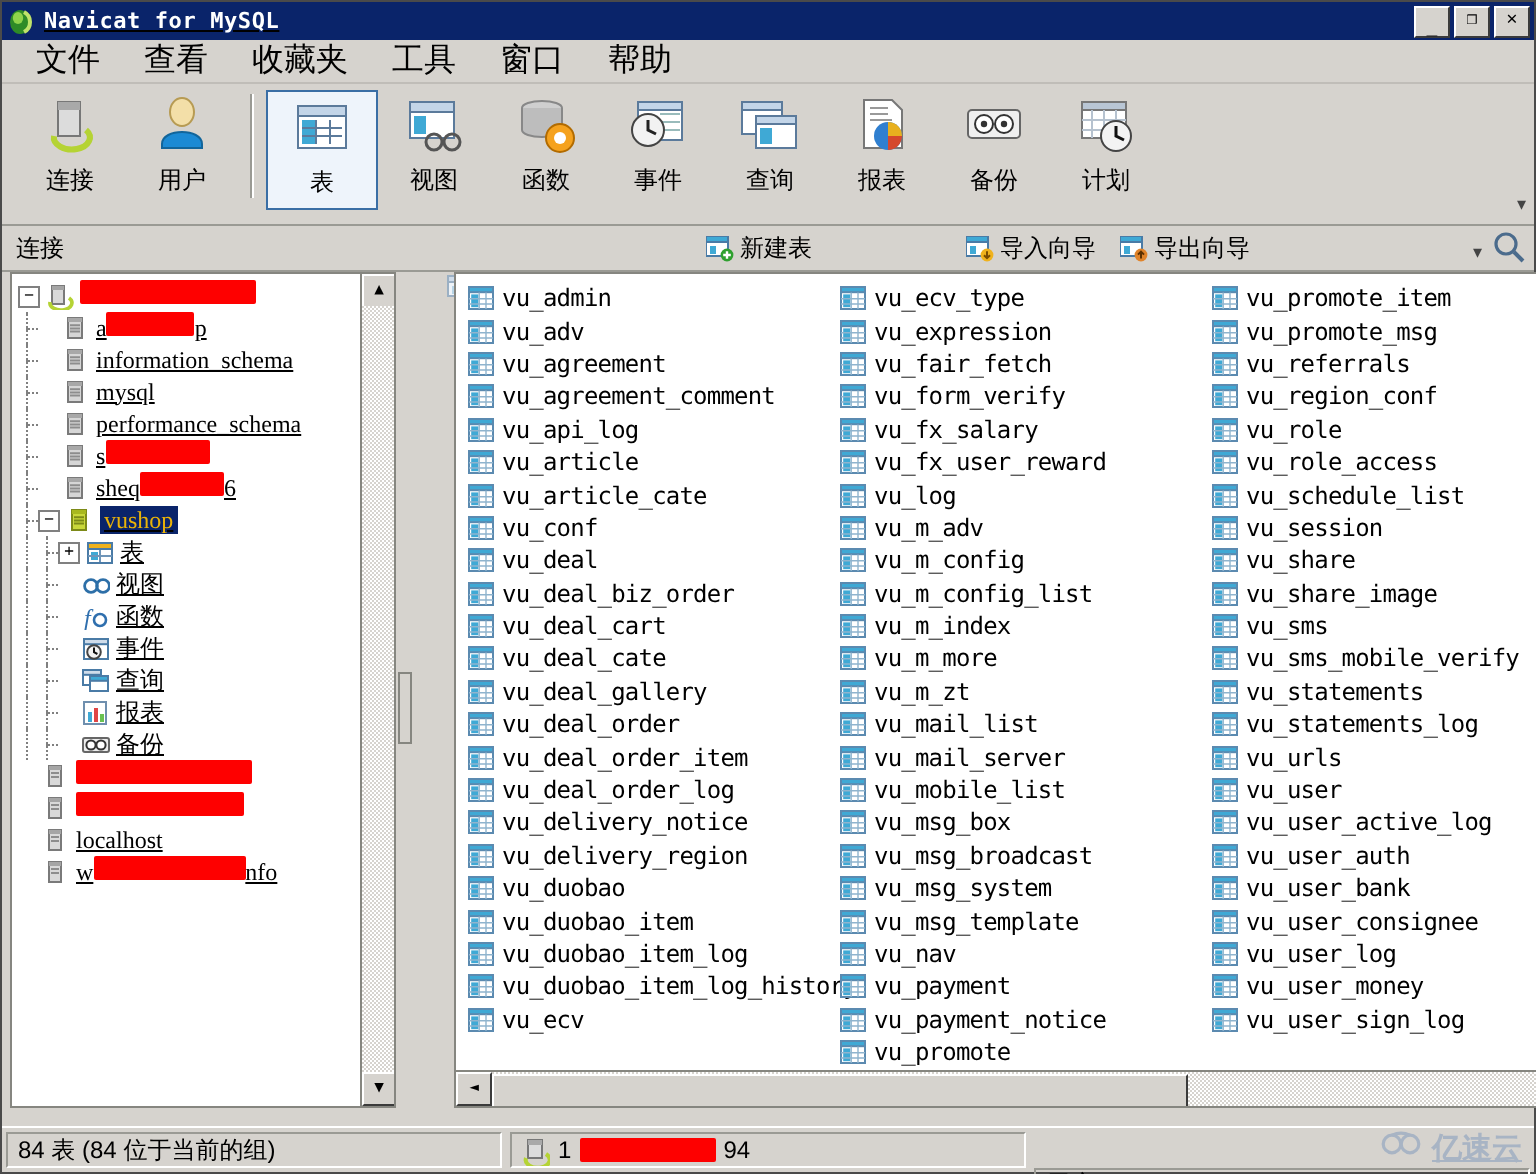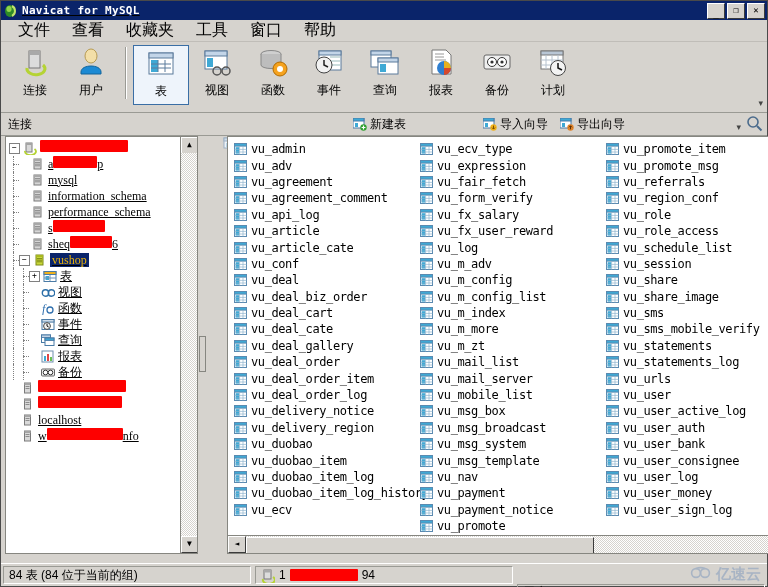--- a/index.html
+++ b/index.html
@@ -135,21 +135,21 @@
              background:#d6d3ce;display:flex;align-items:center;
              border-top:1px solid #fff;}
   .spanel{height:18px;margin:1px 2px;border:1px solid #9a9a94;
           border-right-color:#fff;border-bottom-color:#fff;
           display:flex;align-items:center;padding:0 5px;font-size:12px;
           box-sizing:border-box;white-space:nowrap;}
   .sp1{width:248px;}
   .sp2{width:258px;gap:4px;}
   .sp3{flex:1;gap:4px;margin-top:36px;}
   .watermark{position:absolute;right:6px;bottom:2px;display:flex;align-items:center;
-             gap:4px;color:#a8b4c4;font-size:15px;font-weight:bold;}
+             gap:4px;color:#a8b4c4;font-size:15px;font-weight:bold;text-decoration:underline;}
 </style>
 </head>
 <body>
 
 <div class="app">
 
   <div class="titlebar">
     <span class="tb-icon">
       <svg width="14" height="14" viewBox="0 0 14 14">
         <ellipse cx="6" cy="7" rx="5" ry="6" fill="#2e8b27"></ellipse>
@@ -425,31 +425,31 @@
               <span class="tlabel">a<span class="redact" style="width: 44px;"></span>p</span>
             </div>
             <div class="trow">
               <span class="dotline elbow"></span>
               <span style="width: 12px; flex: 0 0 auto;"></span>
               <span class="ticon"><svg width="14" height="13" viewBox="0 0 14 13">
                   <rect x="3" y="1" width="7" height="10" fill="#d6d6d6" stroke="#7a7a7a"></rect>
                   <rect x="3" y="1" width="7" height="2" fill="#a8a8a8"></rect>
                   <path d="M4 4.6 h5 M4 6.2 h5 M4 7.8 h5" stroke="#8d8d8d"></path>
                 </svg></span>
-              <span class="tlabel">mysql</span>
+              <span class="tlabel">information_schema</span>
             </div>
             <div class="trow">
               <span class="dotline elbow"></span>
               <span style="width: 12px; flex: 0 0 auto;"></span>
               <span class="ticon"><svg width="14" height="13" viewBox="0 0 14 13">
                   <rect x="3" y="1" width="7" height="10" fill="#d6d6d6" stroke="#7a7a7a"></rect>
                   <rect x="3" y="1" width="7" height="2" fill="#a8a8a8"></rect>
                   <path d="M4 4.6 h5 M4 6.2 h5 M4 7.8 h5" stroke="#8d8d8d"></path>
                 </svg></span>
-              <span class="tlabel">information_schema</span>
+              <span class="tlabel">mysql</span>
             </div>
             <div class="trow">
               <span class="dotline elbow"></span>
               <span style="width: 12px; flex: 0 0 auto;"></span>
               <span class="ticon"><svg width="14" height="13" viewBox="0 0 14 13">
                   <rect x="3" y="1" width="7" height="10" fill="#d6d6d6" stroke="#7a7a7a"></rect>
                   <rect x="3" y="1" width="7" height="2" fill="#a8a8a8"></rect>
                   <path d="M4 4.6 h5 M4 6.2 h5 M4 7.8 h5" stroke="#8d8d8d"></path>
                 </svg></span>
               <span class="tlabel">performance_schema</span>

